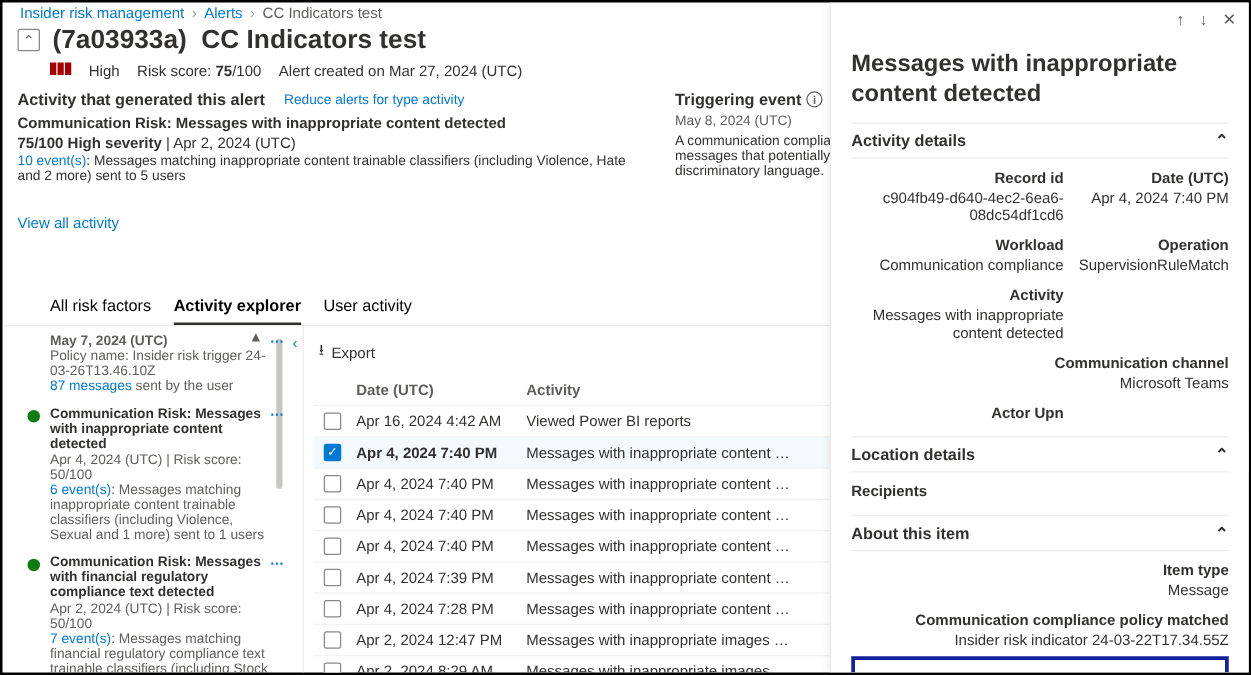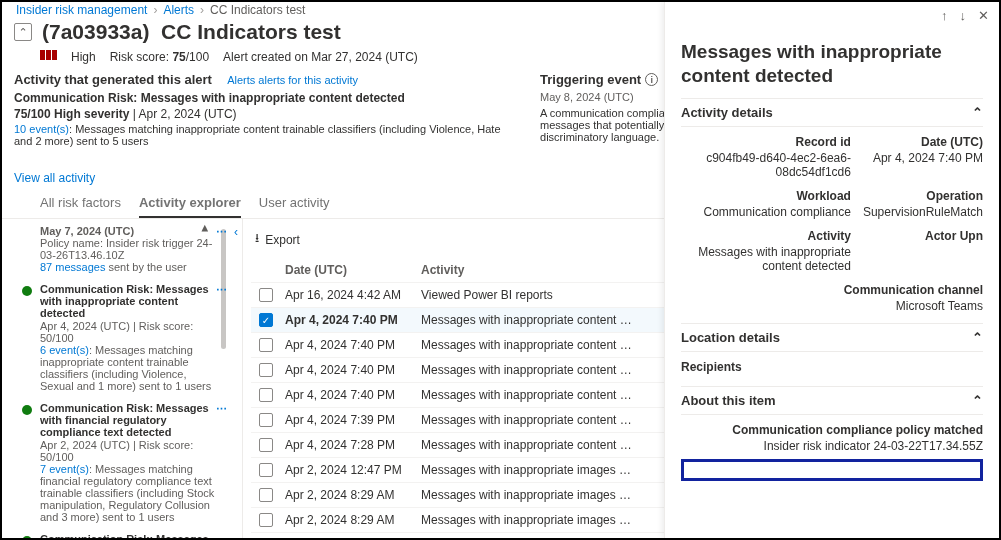--- a/index.html
+++ b/index.html
@@ -12,21 +12,21 @@
   .title-row h1 { font-size: 21px; font-weight: 600; }
   .meta-row { display:flex; gap:14px; padding: 0 38px 8px; font-size:12px; color:#323130;}
   .sev-bars { display:inline-flex; gap:1px; }
   .sev-bars span { width:5px; height:10px; background:#a80000; display:inline-block;}
   .columns { display:flex; padding: 0 12px; gap: 20px; }
   .col { flex:1; }
   .col h3 { font-size:13px; font-weight:600; margin-bottom:4px; display:flex; align-items:center; gap:4px;}
   .small { font-size:11px; color:#605e5c; }
   .bold { font-weight:600; }
   .tabs { display:flex; gap:18px; border-bottom:1px solid #edebe9; padding: 0 38px; margin-top:4px; font-size:13px;}
-  .tabs .tab { padding:6px 0; cursor:pointer; color:#737373;}
+  .tabs .tab { padding:6px 0; cursor:pointer; color:#000000;margin-top:42px;}
   .tabs .tab.active { border-bottom:2px solid #323130; font-weight:600; }
   .explorer { display:flex; height: 330px; }
   .timeline { width: 228px; padding: 6px 0 6px 38px; overflow:hidden; font-size:11px; position:relative;}
   .timeline-scroll { position:absolute; right:4px; top:10px; width:5px; height:120px; background:#c8c6c4; border-radius:3px;}
   .tl-item { margin-bottom:10px; padding-right:14px; position:relative;}
   .tl-dot { width:10px; height:10px; background:#107c10; border-radius:50%; position:absolute; left:-18px; top:3px;}
   .tl-item .t { color:#605e5c; }
   .tl-item .title { font-weight:600; color:#323130; margin:1px 0;}
   .tl-more { position:absolute; right:2px; top:0; color:#0078d4; font-weight:700; letter-spacing:1px; cursor:pointer;}
   .divider { width:1px; background:#edebe9; }
@@ -85,21 +85,21 @@
     </span>
   <span>High</span>
   <span><span>Risk score:</span> <b>75</b><span>/100</span></span>
   <span>Alert created on Mar 27, 2024 (UTC)</span>
 </div>
 
 <div class="columns">
   <div class="col" style="flex:1.6">
     <h3>
       <span>Activity that generated this alert</span>
-      &nbsp;&nbsp;<a style="font-weight:400;font-size:11px">Alerts alerts for this activity</a>
+      &nbsp;&nbsp;<a style="font-weight:400;font-size:11px">Reduce alerts for type activity</a>
     </h3>
     <div class="bold" style="font-size:12px;margin-top:4px">Communication Risk: Messages with inappropriate content detected</div>
     <div style="margin:2px 0">
       <b>75</b><span class="bold">/100 High severity</span>
       <span> | </span><span>Apr 2, 2024 (UTC)</span>
     </div>
     <div class="small" style="color:#323130">
       <a>10 event(s)</a><span>: Messages matching inappropriate content trainable classifiers (including Violence, Hate and 2 more) sent to 5 users</span>
     </div>
     <div style="margin-top:24px"><a>View all activity</a></div>
@@ -291,48 +291,52 @@
           <div class="v">Communication compliance</div>
         </div>
       <div class="kv">
           <div class="k">Operation</div>
           <div class="v">SupervisionRuleMatch</div>
         </div>
       <div class="kv">
           <div class="k">Activity</div>
           <div class="v">Messages with inappropriate content detected</div>
         </div>
-      <div class="kv">
-          <div class="k">Actor Upn</div>
-          <div class="v"></div>
-        </div>
       <div class="kv" style="grid-column:1/3">
           <div class="k">Communication channel</div>
           <div class="v">Microsoft Teams</div>
         </div>
+      <div class="kv">
+          <div class="k">Actor Upn</div>
+          <div class="v"></div>
+        </div>
     </div>
   </div>
 
   <div class="sect-head">
     <span>Location details</span>
       <span>⌃</span>
   </div>
   <div class="sect-body">
     <div class="kv">
         <div class="k">Recipients</div>
       </div>
   </div>
 
   <div class="sect-head">
     <span>About this item</span>
       <span>⌃</span>
   </div>
   <div class="sect-body">
     <div class="kv-grid">
       <div class="kv">
+          <div class="k">Item type</div>
+          <div class="v">Message</div>
+        </div>
+      <div class="kv">
           <div class="k">Communication compliance policy matched</div>
           <div class="v">Insider risk indicator 24-03-22T17.34.55Z</div>
         </div>
     </div>
     <div class="highlight-box">
       
     </div>
   </div>
 </div>
 

